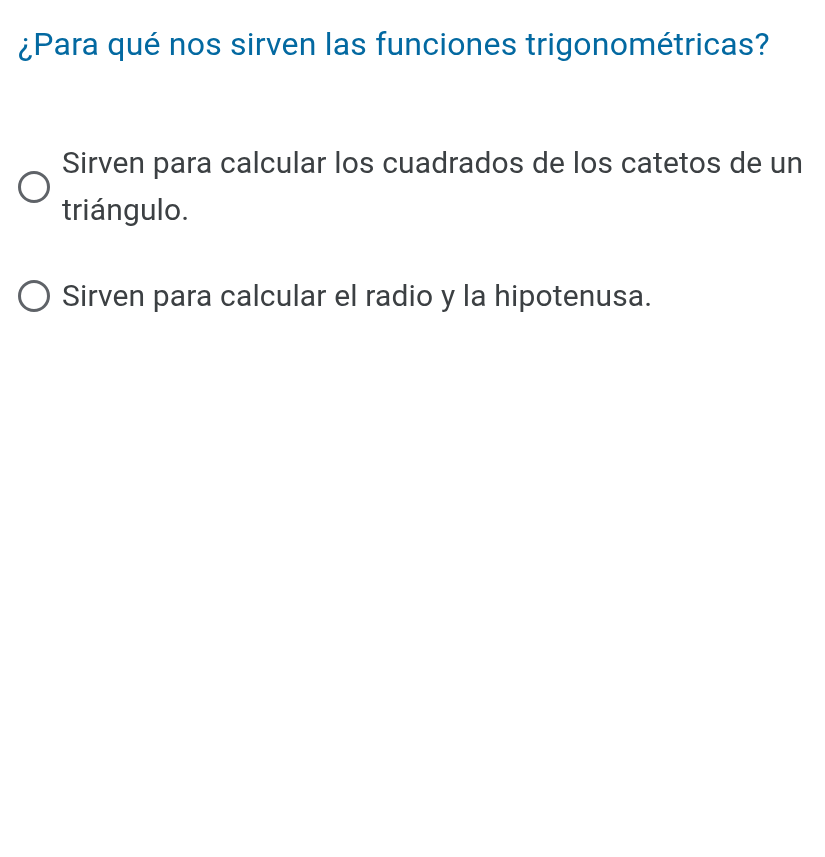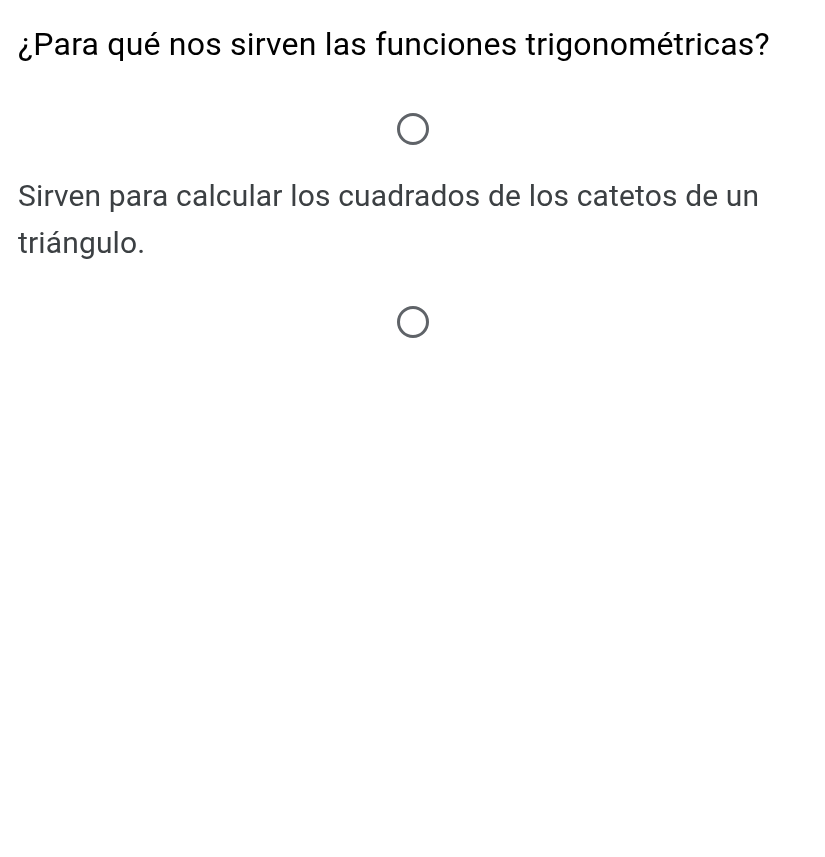--- a/index.html
+++ b/index.html
@@ -11,35 +11,34 @@
       font-family: 'Roboto', 'Helvetica Neue', Arial, sans-serif;
       background: #ffffff;
       width: 825px;
       padding: 20px 18px;
       color: #3c4043;
     }
     .question-title {
       font-size: 32px;
       line-height: 1.5;
       font-weight: 400;
-      color: #000000;
-      margin-bottom: 45px;
+      color: #0369a1;
+      margin-bottom: 72px;
       letter-spacing: 0.2px;
     }
     .options-container {
       display: flex;
       flex-direction: column;
       gap: 40px;
     }
     .option-row {
       display: flex;
       align-items: center;
-      gap: 28px;
+      gap: 12px;
       cursor: pointer;
-      flex-direction: column;
     }
     .radio-button {
       flex-shrink: 0;
       width: 32px;
       height: 32px;
       border: 3px solid #5f6368;
       border-radius: 50%;
       background: transparent;
     }
     .option-text {
@@ -59,15 +58,16 @@
 
   <div class="option-row">
     <div class="radio-button"></div>
     <div class="option-text">Sirven para calcular los cuadrados de los catetos de un triángulo.</div>
   </div>
 
 
 
   <div class="option-row">
     <div class="radio-button"></div>
+    <div class="option-text">Sirven para calcular el radio y la hipotenusa.</div>
   </div>
 
 </div>
 
 </body></html>

